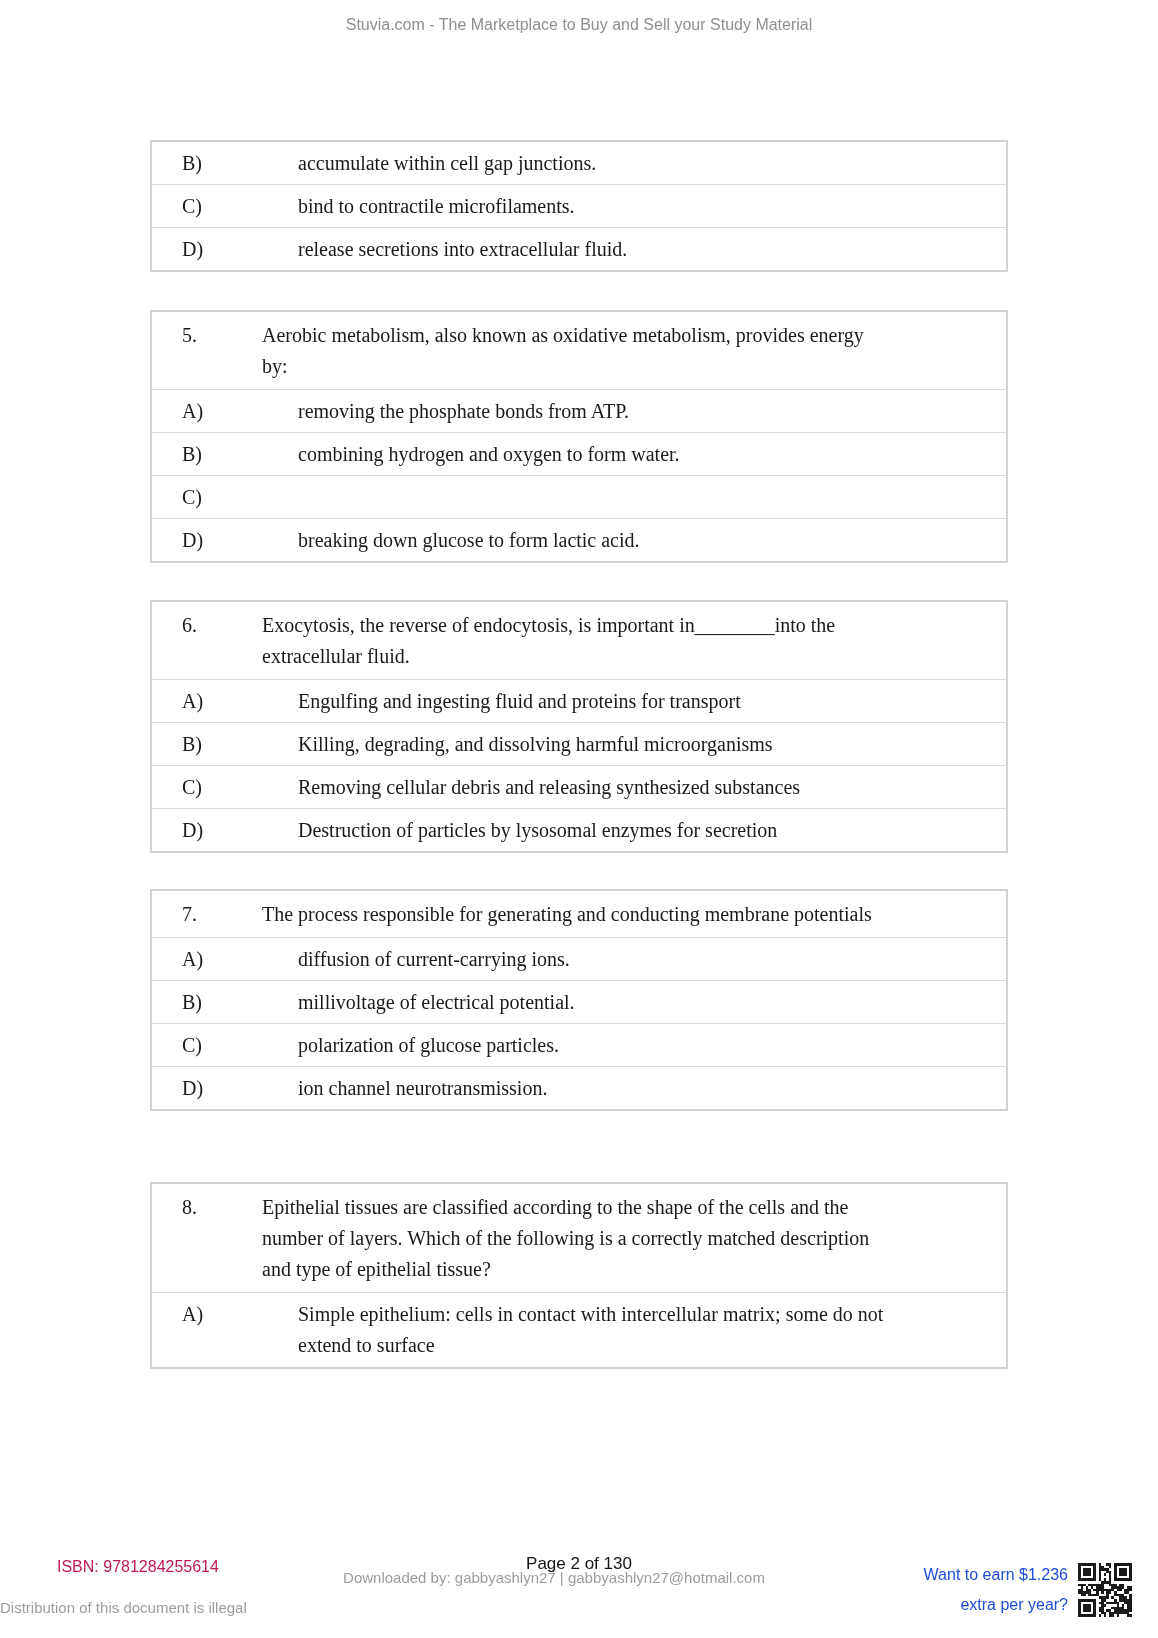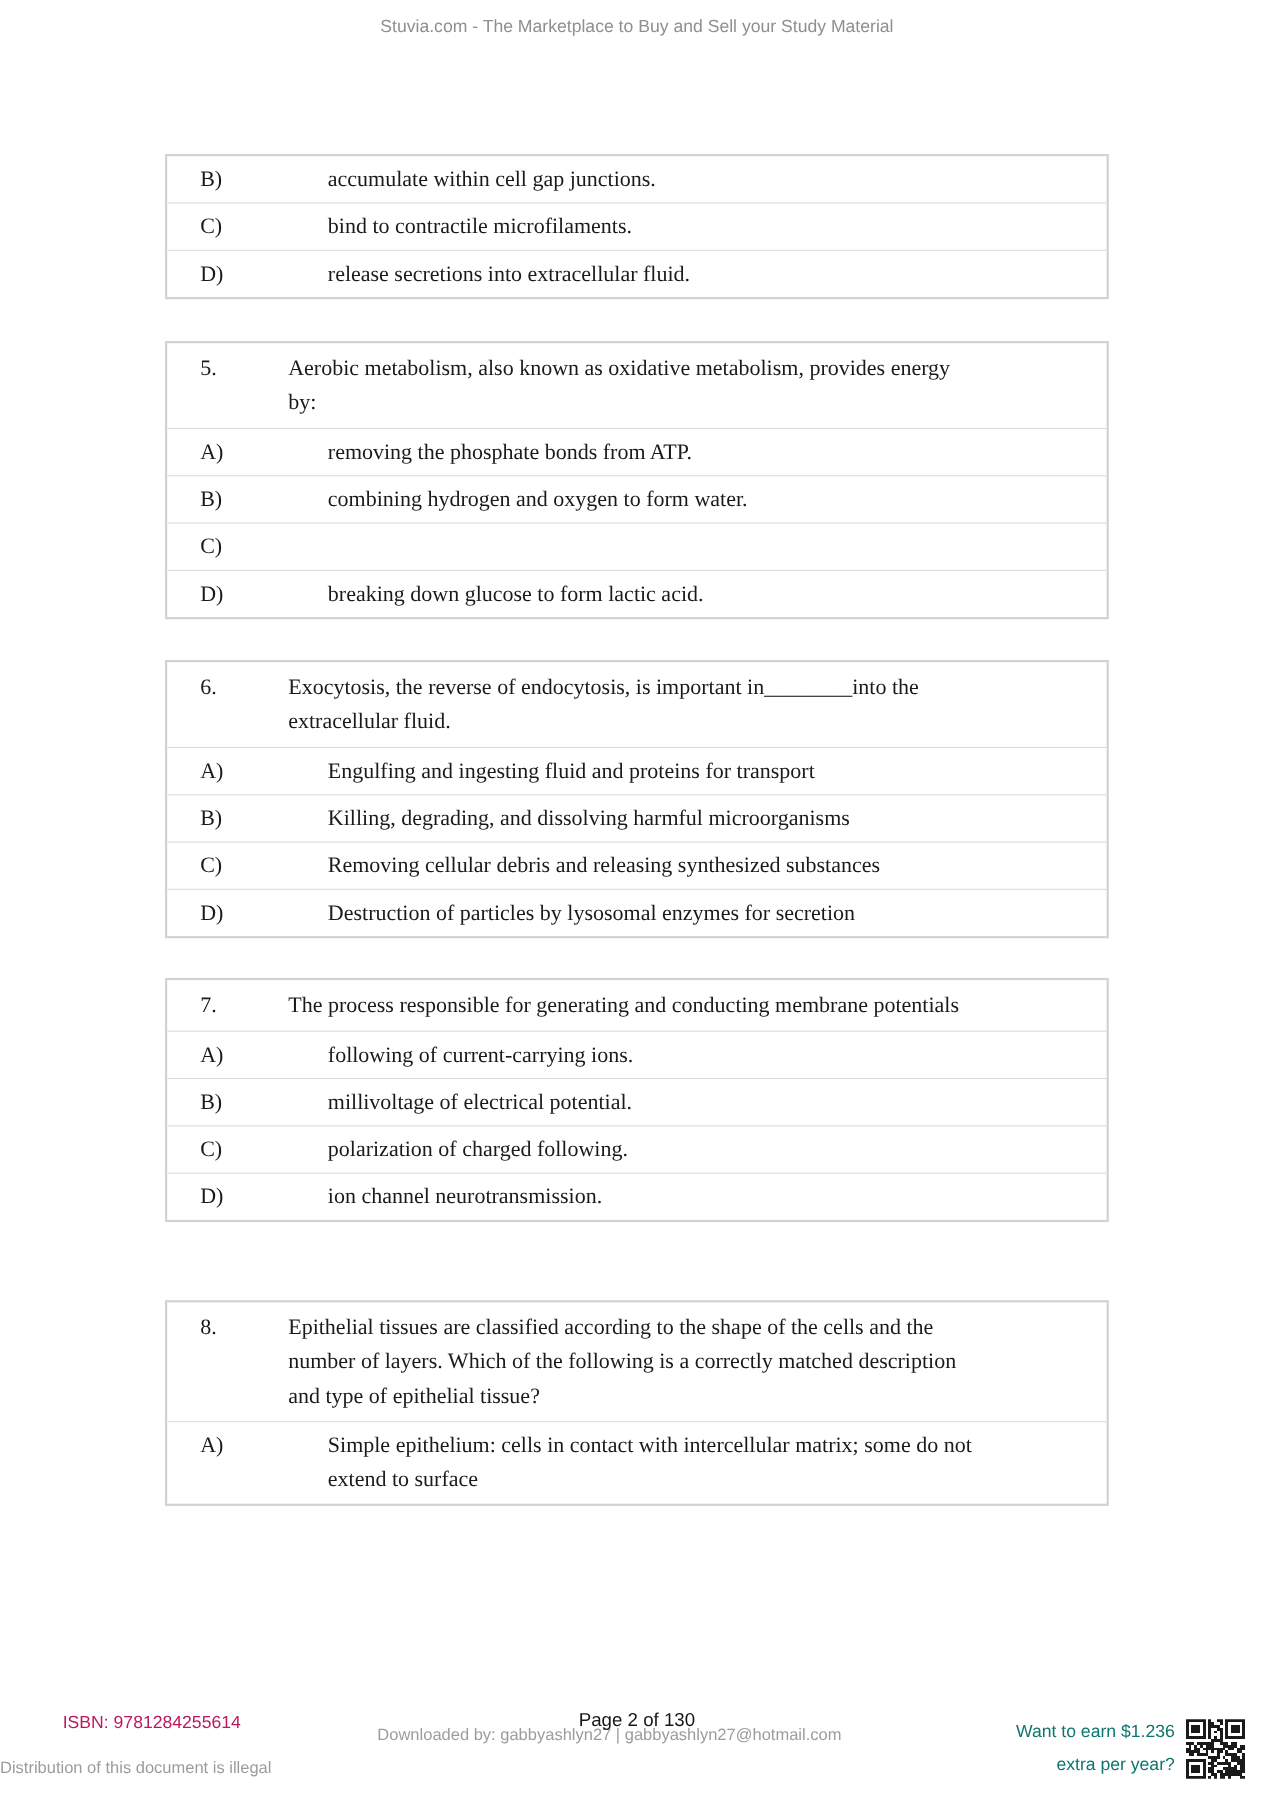--- a/index.html
+++ b/index.html
@@ -38,21 +38,21 @@
   .qtext .line{line-height:31px; white-space:nowrap;}
   .opt-text{flex:1 1 auto; font-size:20px; white-space:nowrap;}
   .opt-text-multi{flex:1 1 auto; font-size:20px;}
   .opt-text-multi .line{line-height:31px; white-space:nowrap;}
   
   .footer-text{font-family:"Liberation Sans","DejaVu Sans",sans-serif; position:absolute;}
   .isbn{left:57px; top:1558px; font-size:16px; color:#be185d;}
   .pagenum{left:0; width:100%; text-align:center; top:1554px; font-size:17px; color:#151515; z-index:2;}
   .downloaded{left:0; width:100%; text-align:center; top:1569px; font-size:15px; color:#9c9c9c; z-index:1; transform:translateX(-25px);}
   .distribution{left:0; width:100%; text-align:left; top:1599px; font-size:15px; color:#9c9c9c;}
-  .earn{right:90px; text-align:right; font-size:16px; color:#0f766e;}
+  .earn{right:90px; text-align:right; font-size:16px; color:#1d4ed8;}
   .earn1{top:1566px;}
   .earn2{top:1596px;}
   .qr{position:absolute; left:1078px; top:1563px; width:54px; height:54px;}
   .qr svg{display:block;}
 </style>
 </head>
 <body>
 
 <div class="page">
 
@@ -126,29 +126,29 @@
 
   <div class="block" style="top:889px;">
     <div class="row qrow">
       <div class="cell qnum">7.</div>
       <div class="cell qtext">
         <div class="line">The process responsible for generating and conducting membrane potentials</div>
       </div>
     </div>
     <div class="row opt">
       <div class="cell letter">A)</div>
-      <div class="cell opt-text">following of current-carrying ions.</div>
+      <div class="cell opt-text">diffusion of current-carrying ions.</div>
     </div>
     <div class="row opt">
       <div class="cell letter">B)</div>
       <div class="cell opt-text">millivoltage of electrical potential.</div>
     </div>
     <div class="row opt">
       <div class="cell letter">C)</div>
-      <div class="cell opt-text">polarization of charged following.</div>
+      <div class="cell opt-text">polarization of glucose particles.</div>
     </div>
     <div class="row opt">
       <div class="cell letter">D)</div>
       <div class="cell opt-text">ion channel neurotransmission.</div>
     </div>
   </div>
 
   <div class="block" style="top:1182px;">
     <div class="row qrow">
       <div class="cell qnum">8.</div>

